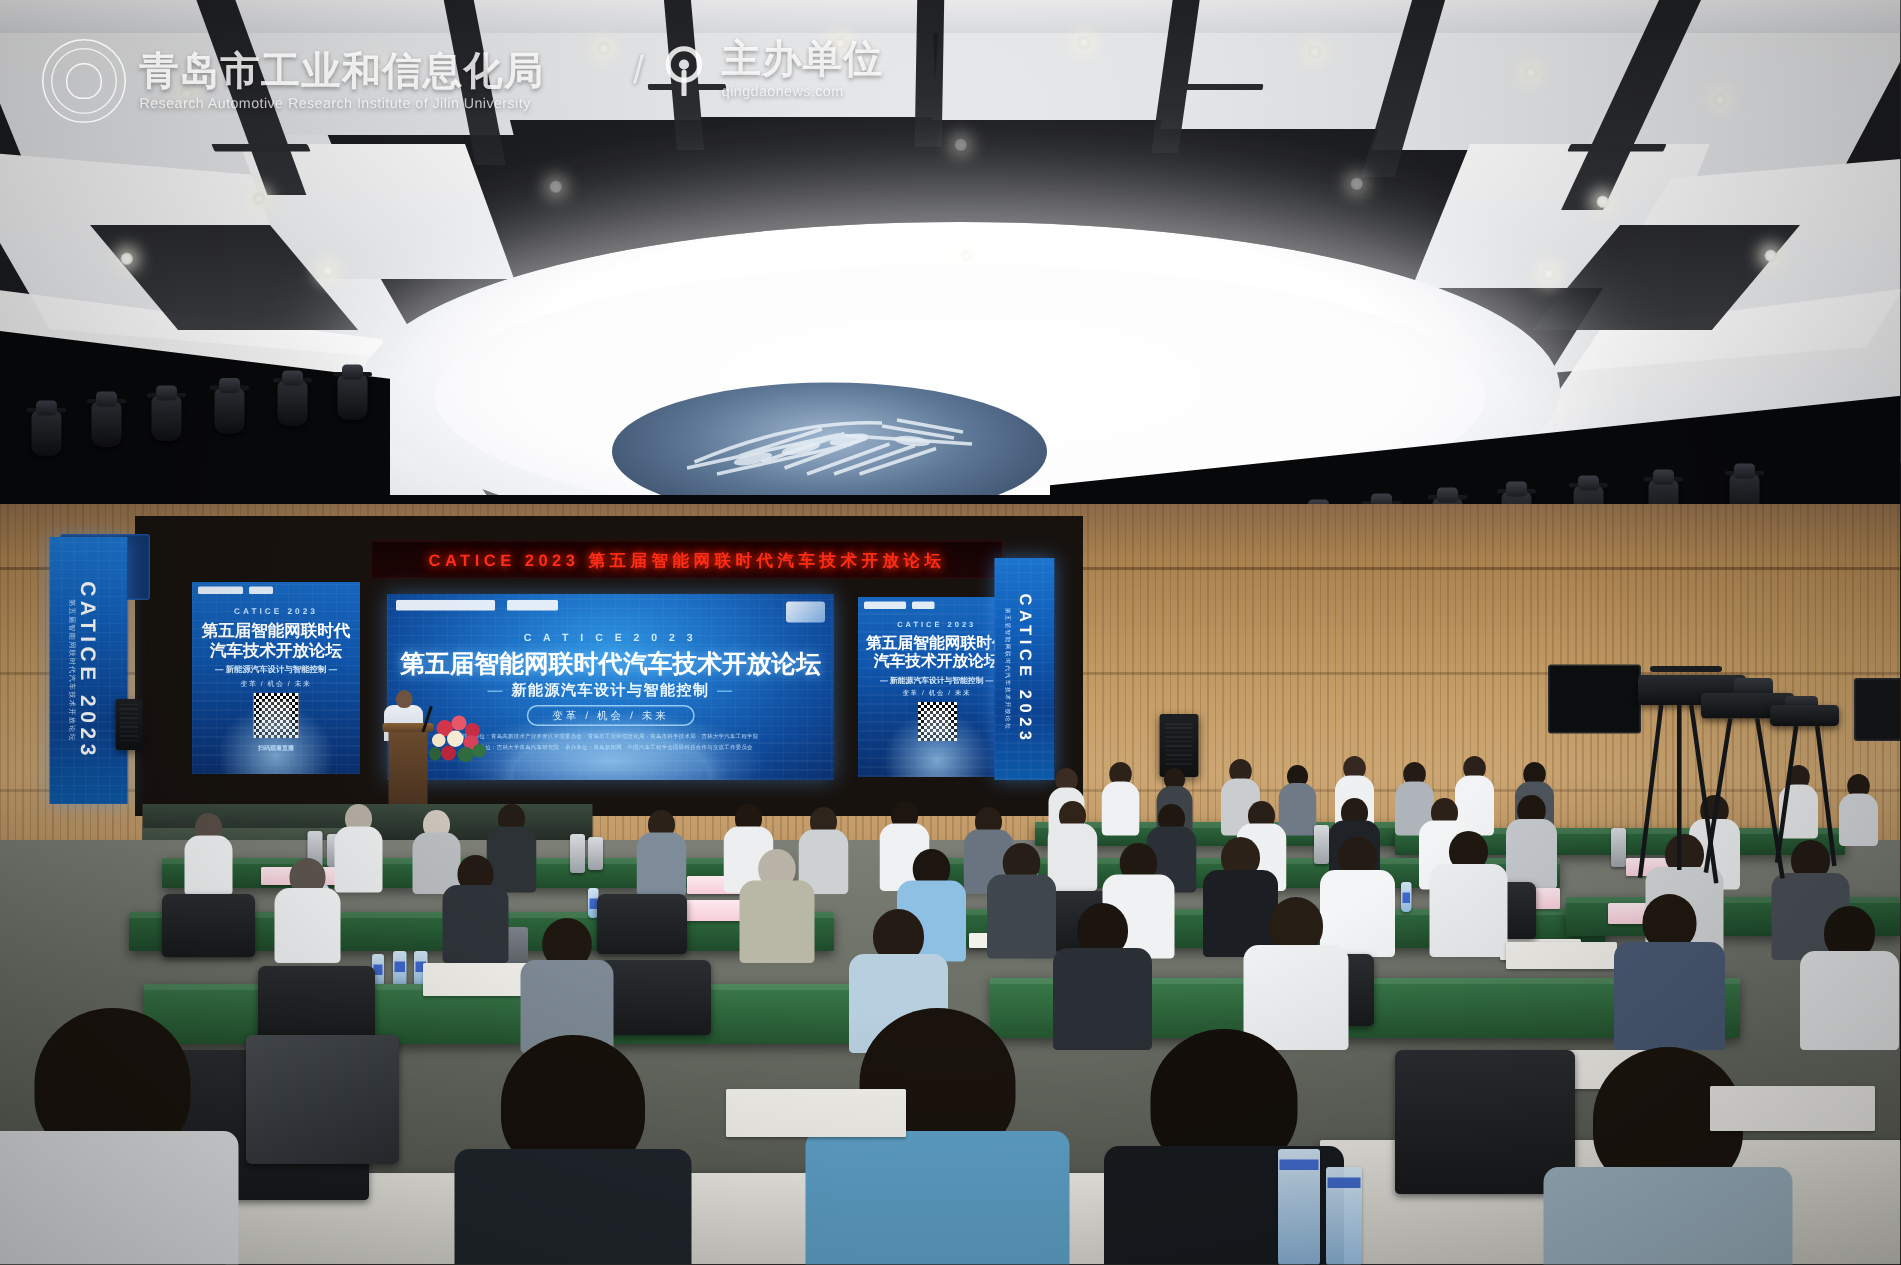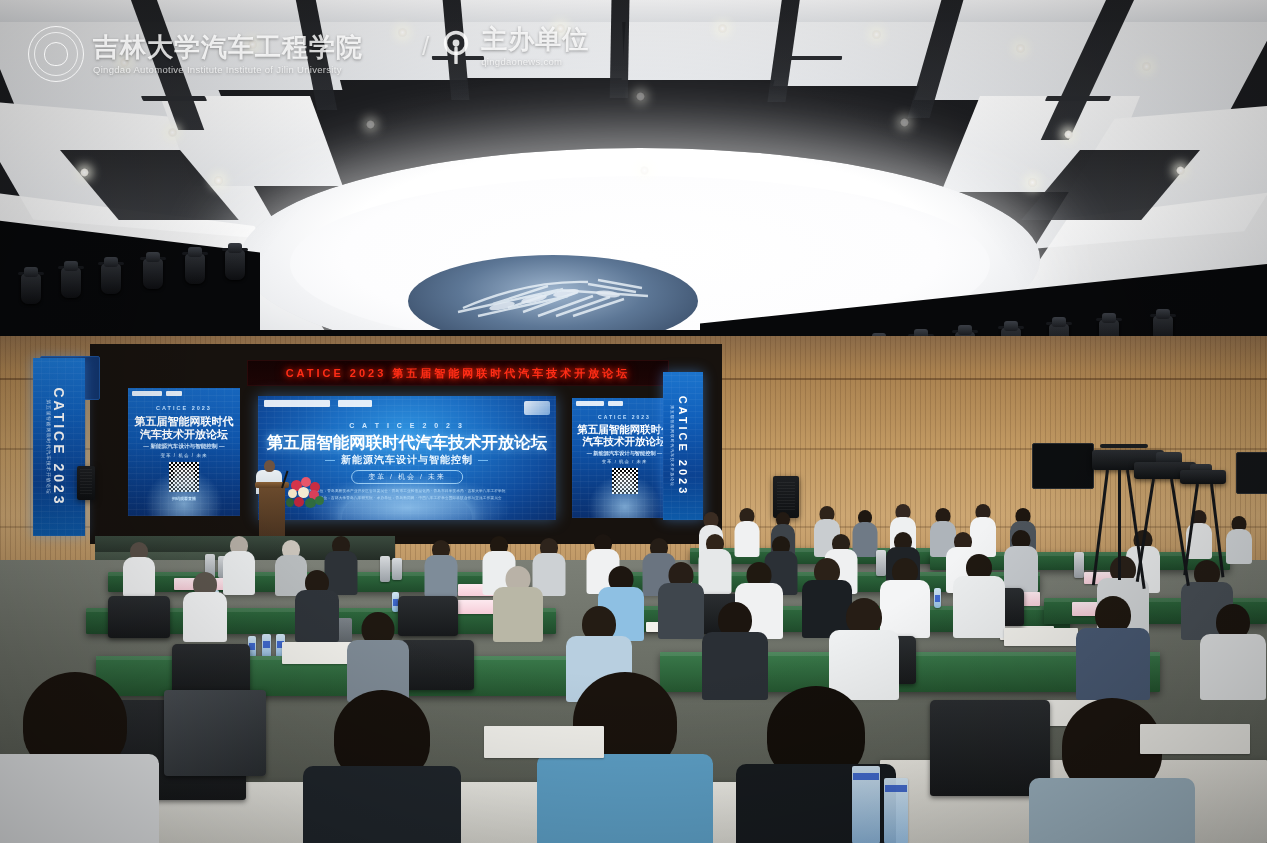--- a/index.html
+++ b/index.html
@@ -751,22 +751,22 @@
     <div class="bottle" style="left:884px;top:778px;width:24px;height:66px;"></div>
     <div class="paper" style="left:484px;top:726px;width:120px;height:32px;"></div>
     <div class="paper" style="left:1140px;top:724px;width:110px;height:30px;"></div>
   </div>
 
   <div class="vignette"></div>
 
   <div class="wm" style="left:28px;">
     <div class="wm-seal"></div>
     <div>
-      <div class="wm-cn">吉林大学汽车工程学院</div>
-      <div class="wm-en">Qingdao Automotive Institute Institute of Jilin University</div>
+      <div class="wm-cn">青岛市工业和信息化局</div>
+      <div class="wm-en">Research Automotive Research Institute of Jilin University</div>
     </div>
   </div>
 
   <div class="wm" style="left:418px;">
     <span class="wm-sep">/</span>
     <svg class="wm-q" viewBox="0 0 30 34">
       <circle cx="14" cy="13" r="10.5" fill="none" stroke="#ffffff" stroke-width="3.4" opacity=".85"></circle>
       <path d="M14 18 L14 33" stroke="#ffffff" stroke-width="3.4" opacity=".85" stroke-linecap="round"></path>
       <circle cx="14" cy="13" r="3.4" fill="#ffffff" opacity=".85"></circle>
     </svg>

